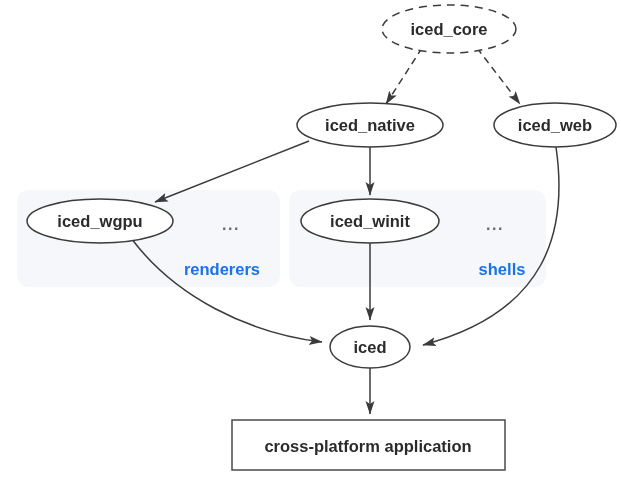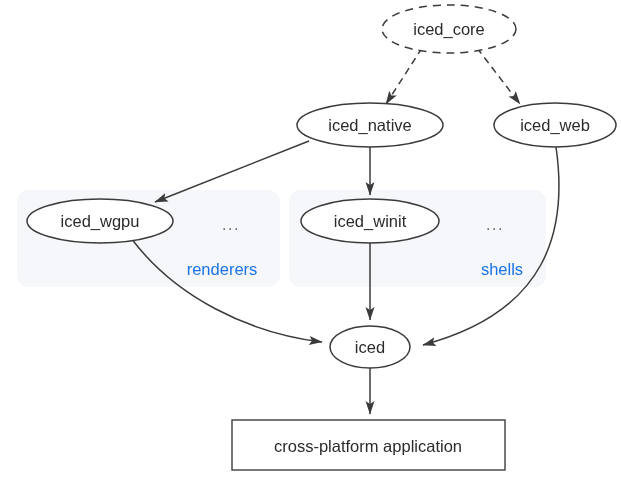--- a/index.html
+++ b/index.html
@@ -10,20 +10,21 @@
   }
   body {
     font-family: "Liberation Sans", sans-serif;
   }
   #diagram-root {
     position: relative;
     width: 621px;
     height: 483px;
     background: #ffffff;
     overflow: hidden;
+    font-weight: bold;
   }
   #diagram-svg {
     position: absolute;
     left: 0;
     top: 0;
     width: 621px;
     height: 483px;
     display: block;
   }
   .node-label,

